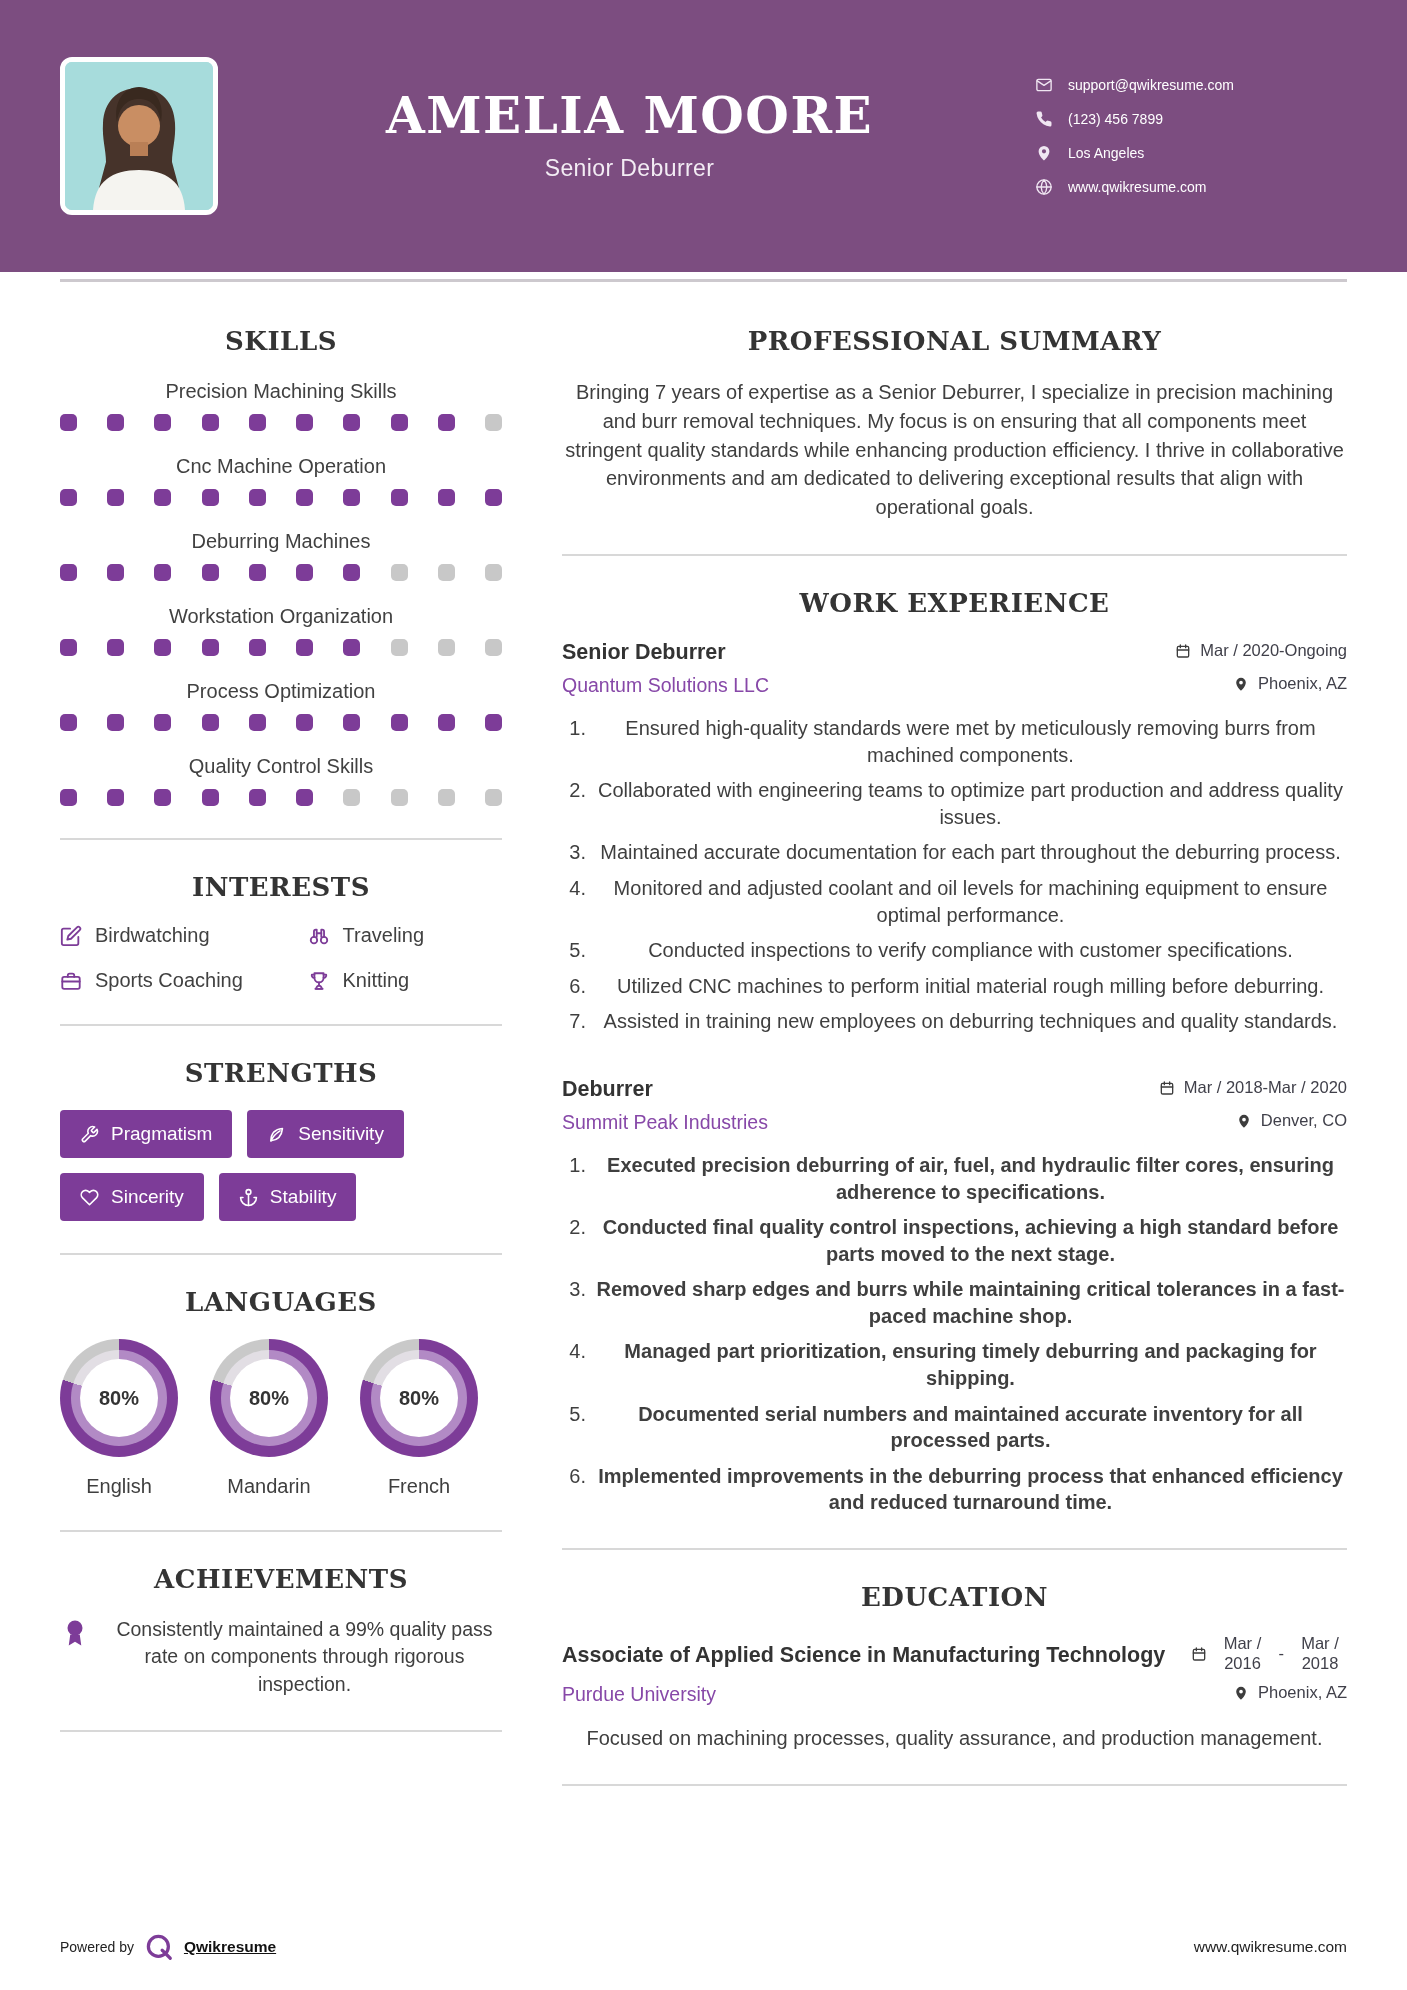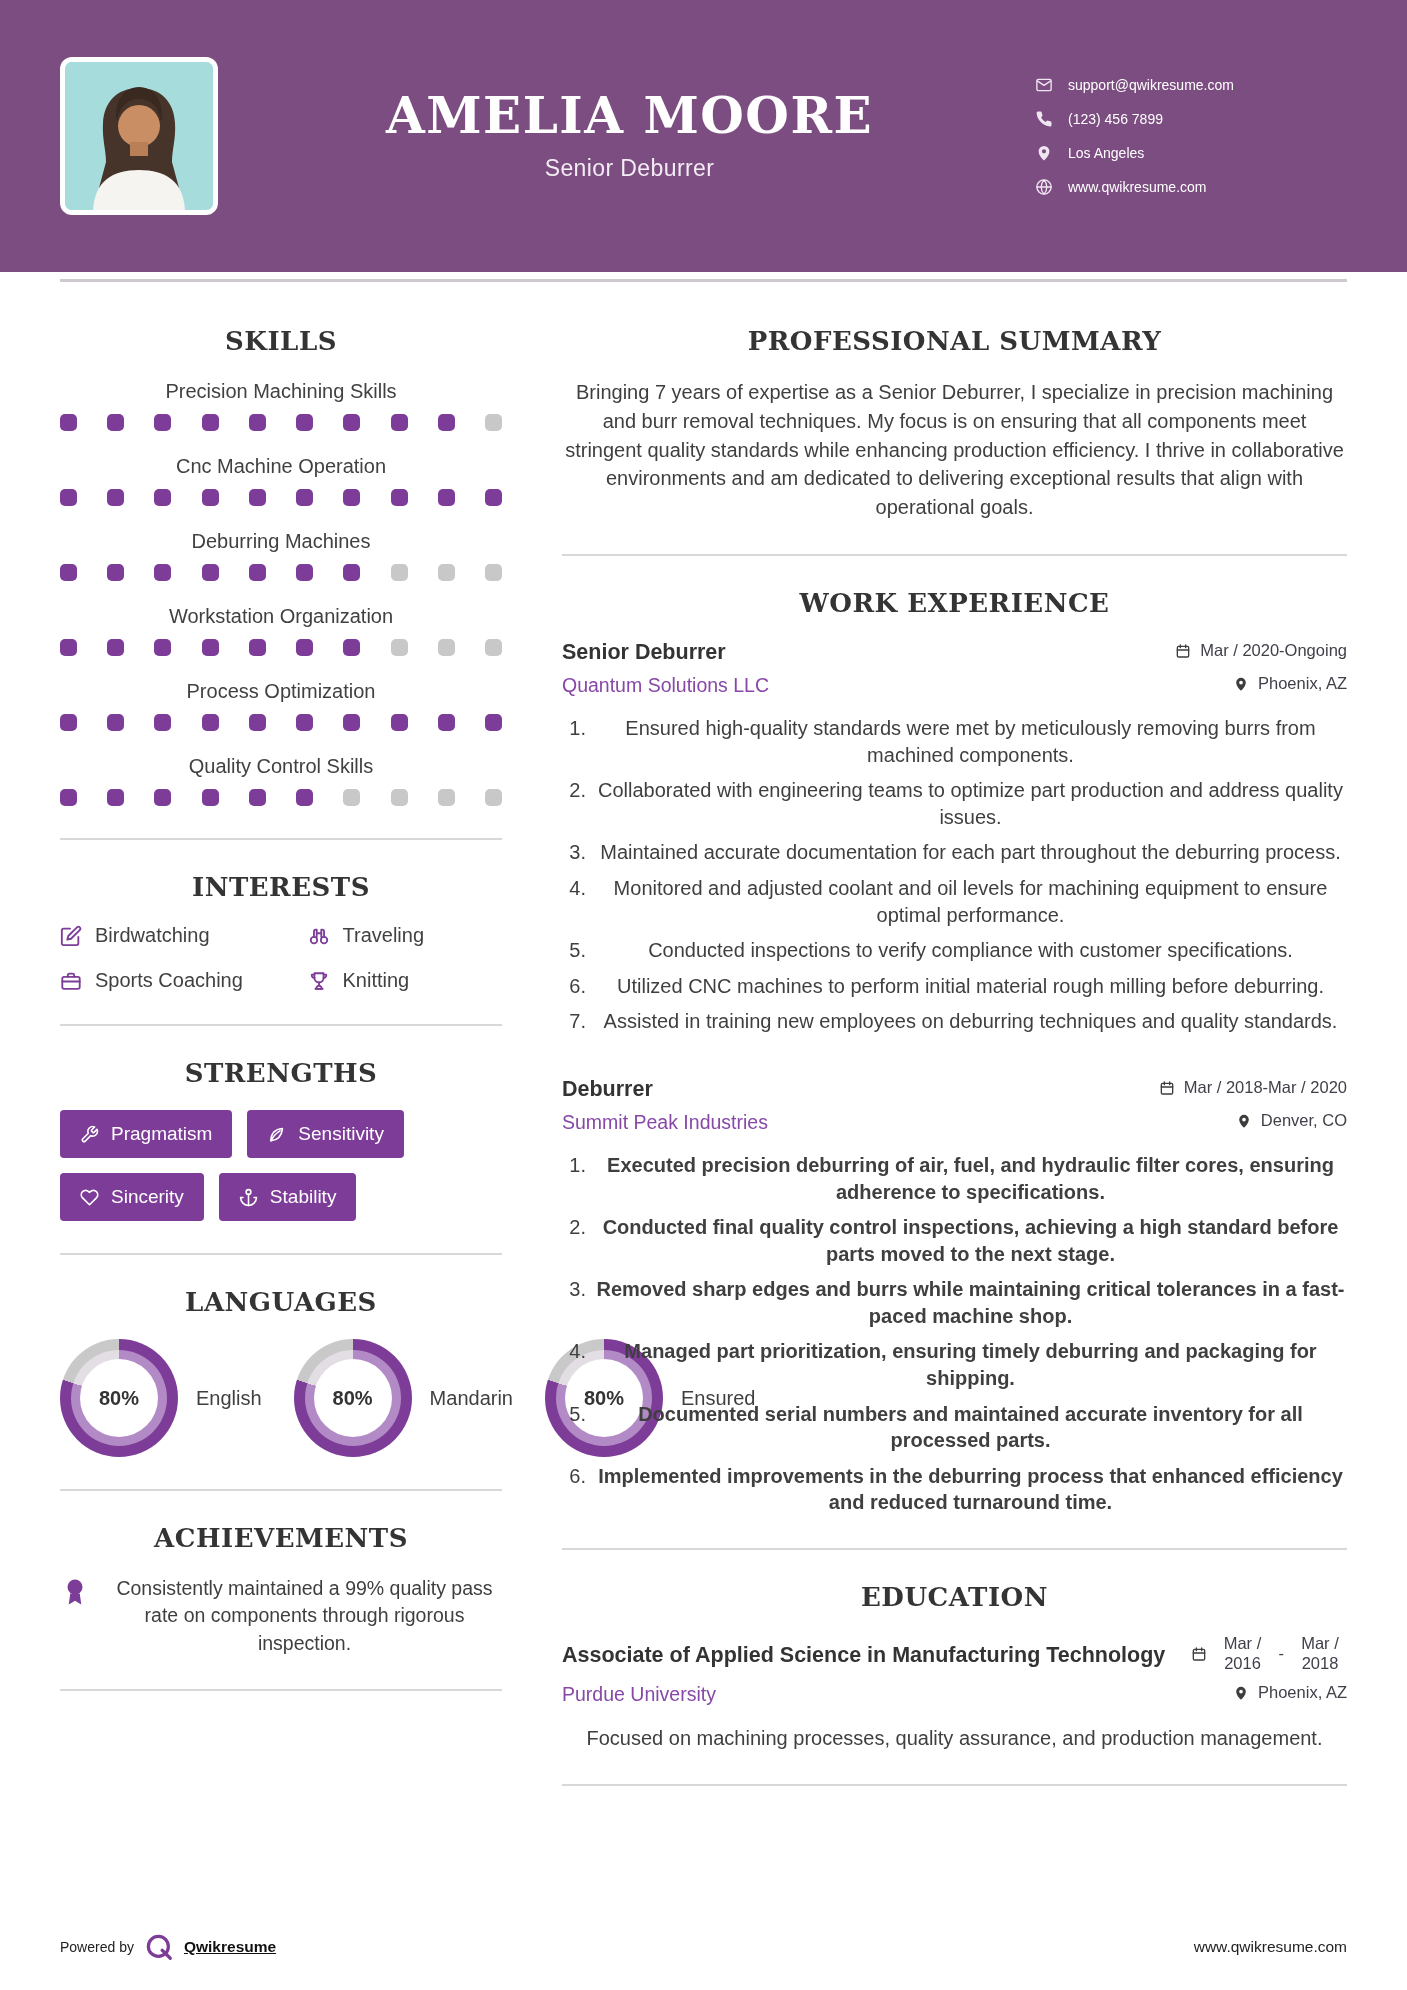--- a/index.html
+++ b/index.html
@@ -62,21 +62,21 @@
   
   .strengths{display:flex;flex-wrap:wrap;gap:15px;}
   .strength{
     display:inline-flex;align-items:center;gap:12px;
     background:var(--accent,#7d3c98);color:#fff;font-size:19px;
     padding:13px 20px;border-radius:4px;
   }
   .sicon{width:19px;height:19px;color:#fff;}
   
   .languages{display:flex;gap:32px;}
-  .lang{display:flex;flex-direction:row;align-items:center;gap:18px;}
+  .lang{display:flex;flex-direction:column;align-items:center;gap:18px;}
   .donut{position:relative;width:118px;height:118px;border-radius:50%;}
   .donut-inner-ring{position:absolute;inset:11px;border-radius:50%;}
   .donut-hole{
     position:absolute;inset:20px;border-radius:50%;background:#fff;
     display:flex;align-items:center;justify-content:center;
     font-weight:700;font-size:20px;color:#333;
   }
   .lang-name{font-size:20px;color:#3f3f3f;}
   
   .ach{display:flex;gap:17px;margin-bottom:24px;}
@@ -384,21 +384,21 @@
               <div class="donut-inner-ring" style="background: conic-gradient(var(--accent_light) 0 288deg, #e2dee4 288deg 360deg);"></div>
               <div class="donut-hole">80%</div>
             </div>
             <div class="lang-name">Mandarin</div>
           </div>
           <div class="lang">
             <div class="donut" style="background: conic-gradient(var(--accent) 0 288deg, #c9c9c9 288deg 360deg);">
               <div class="donut-inner-ring" style="background: conic-gradient(var(--accent_light) 0 288deg, #e2dee4 288deg 360deg);"></div>
               <div class="donut-hole">80%</div>
             </div>
-            <div class="lang-name">Ensured</div>
+            <div class="lang-name">French</div>
           </div>
         </div>
       </section>
 
       <hr class="div">
 
       <section>
         <h2 class="section">ACHIEVEMENTS</h2>
         <div class="ach">
           <span class="icon aicon">

